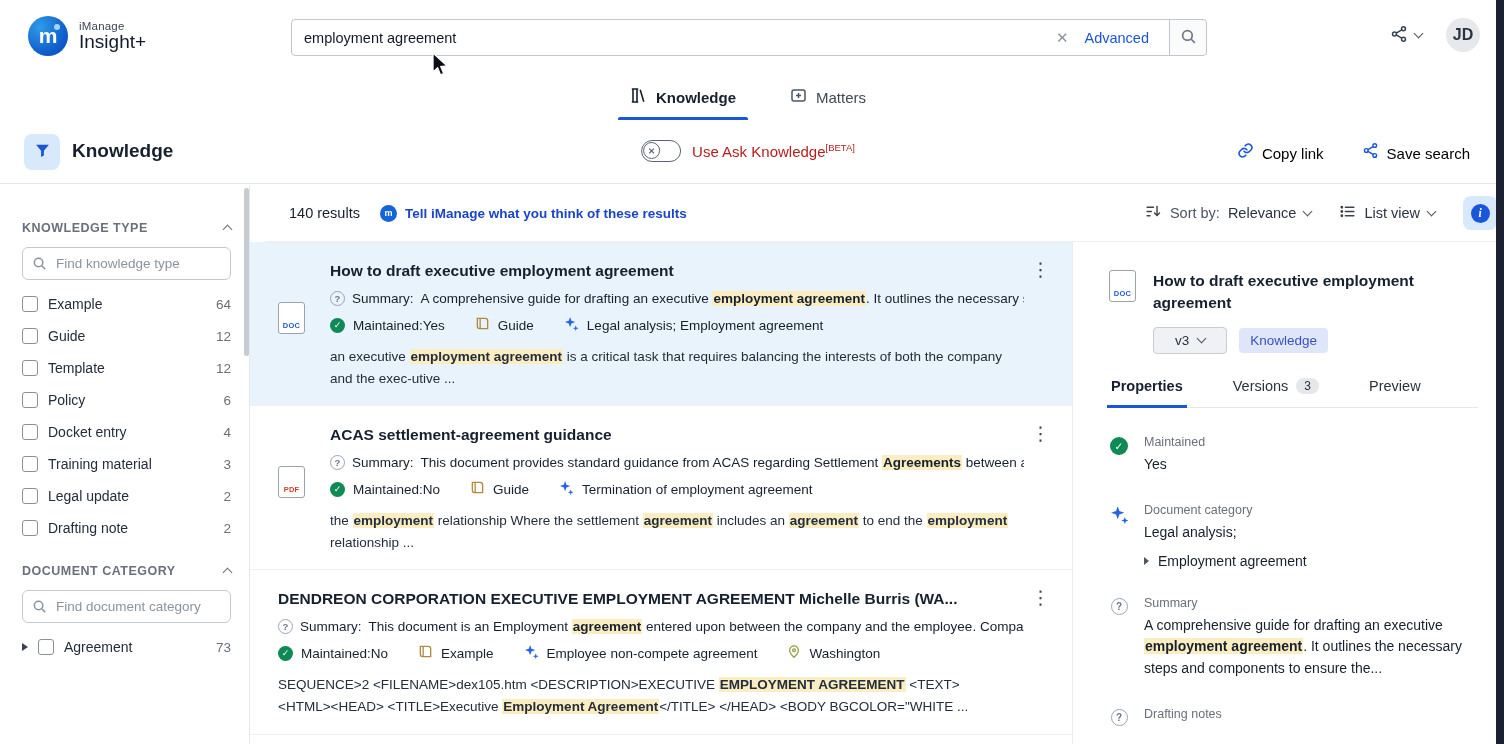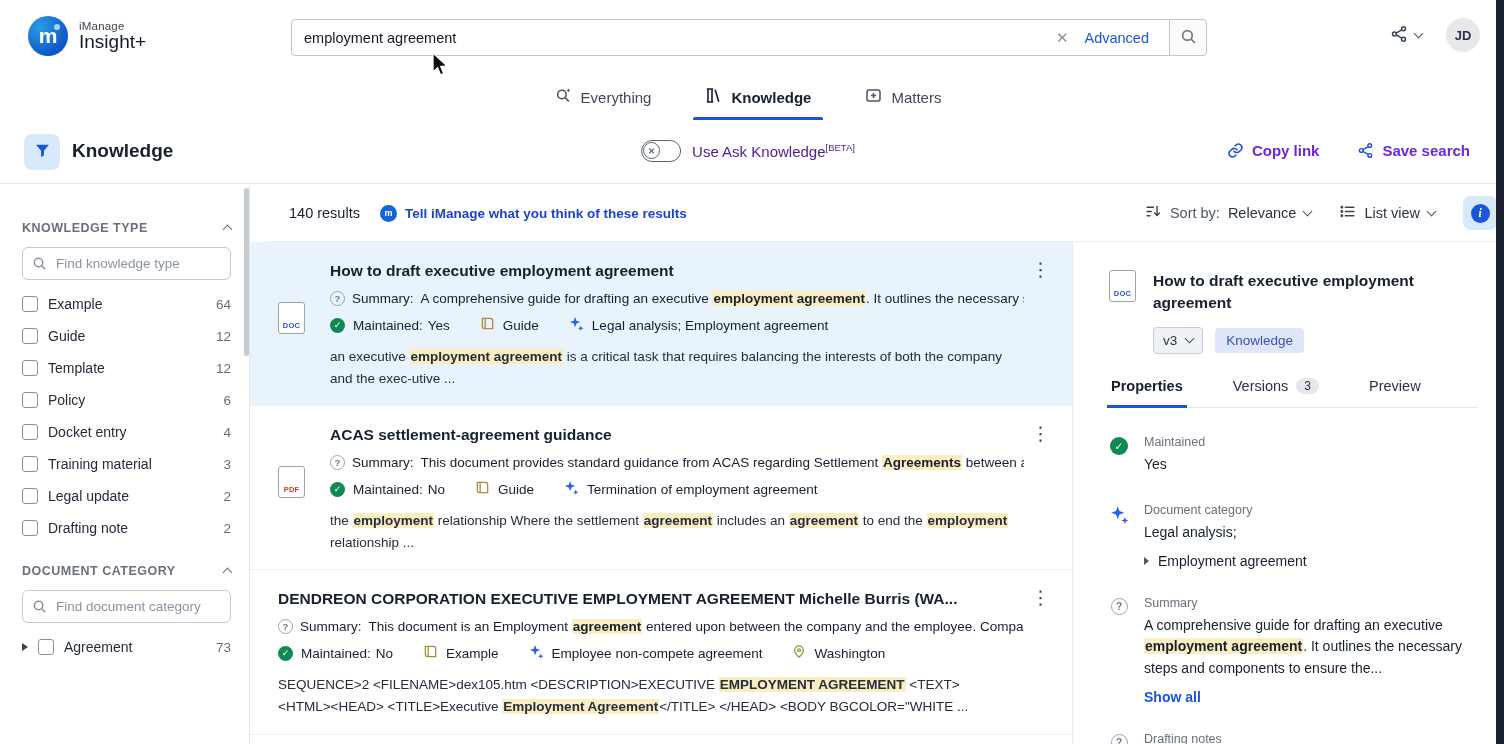--- a/index.html
+++ b/index.html
@@ -19,42 +19,42 @@
   .search-wrap{position:absolute;left:291px;top:19px;width:916px;height:37px;display:flex}
   .search-box{flex:1;display:flex;align-items:center;border:1px solid #BFC6CF;border-radius:4px 0 0 4px;background:#fff;padding:0 10px 0 12px}
   .search-input{flex:1;border:none;outline:none;font-size:14.5px;color:#111827;font-family:inherit;background:transparent}
   .clear-x{color:#8A93A0;font-size:15px;padding:0 12px;cursor:pointer}
   .advanced{color:#1A56DB;font-size:14.5px;font-weight:500;padding:0 10px 0 4px;cursor:pointer}
   .search-btn{width:38px;border:1px solid #BFC6CF;border-left:1px solid #BFC6CF;margin-left:-1px;border-radius:0 4px 4px 0;
        background:#FBFBFC;display:flex;align-items:center;justify-content:center;cursor:pointer}
 
   .top-right{position:absolute;right:16px;top:18px;display:flex;align-items:center;gap:24px}
   .share-group{display:flex;align-items:center;gap:7px;cursor:pointer}
-  .avatar{width:34px;height:34px;border-radius:50%;background:#E6E8EC;color:#2A3342;font-size:13px;font-weight:700;
+  .avatar{width:34px;height:34px;border-radius:50%;background:#E6E8EC;color:#2A3342;font-size:16px;font-weight:700;
        display:flex;align-items:center;justify-content:center}
 
   
   .tabsrow{position:absolute;top:74px;left:0;width:1496px;height:46px;display:flex;justify-content:center;gap:30px}
   .tab{position:relative;display:flex;align-items:center;gap:9px;padding:0 12px;font-size:15px;color:#3F4856;cursor:pointer}
   .tab.active{color:#16202E;font-weight:700}
   .tab.active::after{content:"";position:absolute;left:0;right:0;bottom:0;height:3px;background:#1A56DB;border-radius:2px 2px 0 0}
 
   
   .subheader{position:absolute;top:120px;left:0;width:1496px;height:64px;border-bottom:1px solid #E4E7EB;background:#fff}
   .filter-btn{position:absolute;left:24px;top:14px;width:36px;height:36px;border-radius:8px;background:#D8E9FB;
        display:flex;align-items:center;justify-content:center;cursor:pointer}
   .page-title{position:absolute;left:72px;top:20px;font-size:19px;font-weight:700;color:#16202E}
   .ask-group{position:absolute;left:50%;top:20px;transform:translateX(-50%);display:flex;align-items:center;gap:11px;white-space:nowrap}
   .toggle{width:40px;height:22px;border:1.6px solid #5B6472;border-radius:12px;background:#fff;position:relative;cursor:pointer;flex:none}
   .toggle-knob{position:absolute;left:1px;top:1px;width:17px;height:17px;border-radius:50%;background:#fff;border:1.4px solid #5B6472;
        display:flex;align-items:center;justify-content:center;color:#5B6472;font-size:8.5px;font-weight:700}
-  .ask-label{font-size:15px;color:#4c1d95}
+  .ask-label{font-size:15px;color:#b91c1c}
   .ask-label sup{font-size:9.5px}
   .sub-links{position:absolute;right:26px;top:22px;display:flex;gap:38px}
-  .sub-link{display:flex;align-items:flex-start;gap:8px;color:#6d28d9;font-size:15px;font-weight:700;cursor:pointer}
+  .sub-link{display:flex;align-items:flex-end;gap:8px;color:#000000;font-size:15px;font-weight:400;cursor:pointer}
 
   
   .chev{display:inline-block;width:7px;height:7px;border-right:1.7px solid #4B5563;border-bottom:1.7px solid #4B5563;
        transform:rotate(45deg);margin-top:-4px}
   .chev.up{transform:rotate(225deg);margin-top:2px;border-color:#69707C}
   .tri{width:0;height:0;border-left:6px solid #3A4250;border-top:4.5px solid transparent;border-bottom:4.5px solid transparent;flex:none;cursor:pointer}
   .tri-sm{width:0;height:0;border-left:5px solid #4B5563;border-top:4px solid transparent;border-bottom:4px solid transparent;flex:none}
 
   
   .sidebar{position:absolute;top:185px;left:0;width:250px;height:559px;border-right:1px solid #E4E7EB;
@@ -94,40 +94,40 @@
   .icon-col{width:52px;flex:none;padding-top:40px}
   .file-icon{width:27px;height:32px;border:1.5px solid #9AA3AE;border-radius:3px;background:#fff;display:flex;align-items:flex-end;
        justify-content:center;padding-bottom:3px;font-size:7.5px;font-weight:700;letter-spacing:.2px}
   .file-icon.doc{color:#2357D5}
   .file-icon.pdf{color:#D43B2B}
   .file-icon.html{color:#1F6FA8}
   .r-body{flex:1;min-width:0}
   .r-title{font-size:15.5px;font-weight:700;color:#16202E;white-space:nowrap;overflow:hidden}
   .r-line{display:flex;align-items:center;gap:7px;margin-top:11px;font-size:13.5px;color:#16202E;white-space:nowrap;overflow:hidden}
   .r-meta{display:flex;align-items:center;gap:8px;margin-top:10px;font-size:13.5px;color:#16202E;white-space:nowrap;overflow:hidden}
-  .m-pair{display:flex;gap:5px}
+  .m-pair{display:flex;}
   .meta-gap{width:14px;flex:none}
   .r-excerpt{margin-top:12px;font-size:13.5px;line-height:1.6;color:#242D3C;max-width:720px}
   .kebab{position:absolute;right:22px;top:18px;color:#3A4250;font-size:19px;cursor:pointer;line-height:1}
   mark{background:#FBEDC2;font-weight:700;color:inherit;padding:0 1px}
   .qc{width:15px;height:15px;border-radius:50%;border:1.3px solid #9AA3B8;color:#6B7587;font-size:9.5px;font-weight:700;
        display:flex;align-items:center;justify-content:center;flex:none}
   .checkc{width:15px;height:15px;border-radius:50%;background:#0F8A54;color:#fff;font-size:9px;
        display:flex;align-items:center;justify-content:center;flex:none}
   .checkc.lg{width:18px;height:18px;font-size:10.5px}
   .qc.lg{width:17px;height:17px;font-size:10px}
 
   
   .detail{position:absolute;top:242px;left:1072px;width:424px;height:502px;border-left:1px solid #E9EBEE;background:#fff;
        padding:28px 18px 0 36px;overflow:hidden}
   .d-head{display:flex;gap:17px}
   .d-title{font-size:15.5px;font-weight:700;color:#16202E;line-height:1.4;max-width:300px}
   .d-verrow{display:flex;align-items:center;gap:12px;margin:14px 0 0 44px}
   .ver-select{display:flex;align-items:center;gap:9px;border:1px solid #C7CDD5;background:#EFF1F4;border-radius:4px;
-       padding:5px 9px;font-size:13.5px;color:#2A3342;cursor:pointer}
+       padding:5px 21px;font-size:13.5px;color:#2A3342;cursor:pointer}
   .badge-k{background:#DFE6FA;color:#3A50C0;border-radius:4px;padding:5px 11px;font-size:13.5px;font-weight:500}
   .d-tabs{display:flex;margin-top:24px;border-bottom:1px solid #E4E7EB}
   .d-tab{padding:0 2px 13px;margin-right:46px;font-size:14.5px;color:#2A3342;position:relative;display:flex;align-items:flex-start;gap:8px;cursor:pointer}
   .d-tab.active{font-weight:700;color:#16202E}
   .d-tab.active::after{content:"";position:absolute;left:-2px;right:-2px;bottom:-1px;height:3px;background:#1A56DB}
   .count-pill{background:#E5E7EB;border-radius:9px;padding:1px 8px;font-size:12px;color:#2A3342}
   .prop{display:flex;gap:15px;margin-top:27px}
   .prop-icon{width:20px;flex:none;padding-top:2px;display:flex;justify-content:center}
   .prop-label{font-size:12.5px;color:#69707C}
   .prop-value{font-size:14px;color:#16202E;margin-top:5px;line-height:1.55;max-width:330px}
@@ -177,30 +177,20 @@
             <line x1="8.3" y1="13.3" x2="15.7" y2="17.6"></line>
           </svg>
       </span>
       <span class="chev"></span>
     </div>
     <div class="avatar">JD</div>
   </div>
 </header>
 
 <nav class="tabsrow">
-  <div class="tab">
-    <span>
-      <svg width="17" height="17" viewBox="0 0 16 16" fill="none" stroke="#4B5563" stroke-width="1.5">
-        <circle cx="6.5" cy="7" r="4"></circle>
-          <line x1="9.6" y1="10.1" x2="13" y2="13.5"></line>
-        <path d="M12.6 1.2l.6 1.4 1.4.6-1.4.6-.6 1.4-.6-1.4-1.4-.6 1.4-.6z" fill="#4B5563" stroke="none"></path>
-        </svg>
-    </span>
-    <span>Everything</span>
-  </div>
   <div class="tab active">
     <span>
       <svg width="17" height="17" viewBox="0 0 17 17" fill="none" stroke="#16202E" stroke-width="1.6">
         <path d="M3 2v13M7 2v13M10.2 2.8l3.6 12"></path>
           <path d="M1.8 2h6.4M1.8 15h6.4"></path>
         </svg>
     </span>
     <span>Knowledge</span>
   </div>
   <div class="tab">
@@ -569,21 +559,20 @@
     </div>
   </div>
 
   <div class="prop">
     <div class="prop-icon">
         <span class="qc lg">?</span>
       </div>
     <div class="prop-body">
       <div class="prop-label">Summary</div>
       <div class="prop-value"><span>A comprehensive guide for drafting an executive </span><mark>employment agreement</mark><span>. It outlines the necessary steps and components to ensure the...</span></div>
-      <div class="show-all">Show all</div>
     </div>
   </div>
 
   <div class="prop">
     <div class="prop-icon">
         <span class="qc lg">?</span>
       </div>
     <div class="prop-body">
       <div class="prop-label">Drafting notes</div>
 

